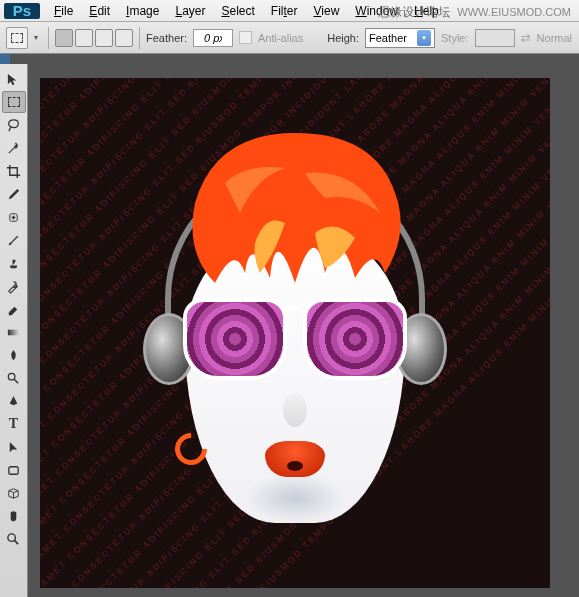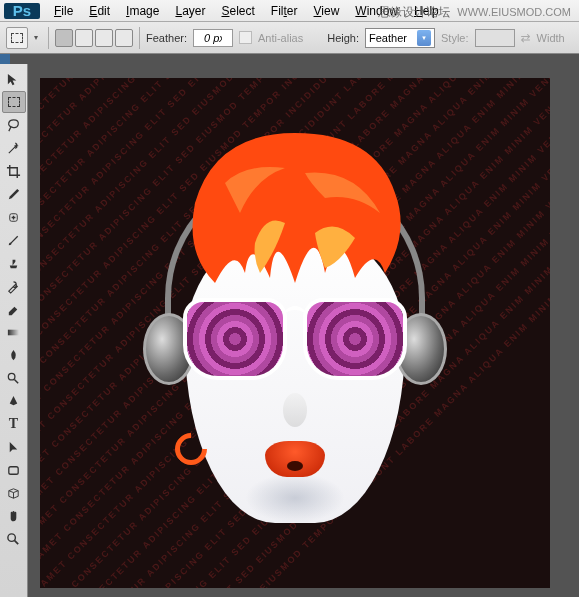--- a/index.html
+++ b/index.html
@@ -108,21 +108,21 @@
   <span class="opt-label disabled">Anti-alias</span>
   <div style="width:12px"></div>
   <span class="opt-label">Heigh:</span>
   <div class="select-style">
     <span>Feather</span>
     <div class="sel-arrow">▾</div>
   </div>
   <span class="opt-label disabled">Style:</span>
   <input class="input-sm disabled" disabled="" style="">
   <span class="link-ico">⇄</span>
-  <span class="opt-label disabled">Width</span>
+  <span class="opt-label disabled">Normal</span>
 </div>
 
 <div class="tabstrip">
   <div class="tab-mark"></div>
 </div>
 
 <div class="workarea">
   <div class="toolbox">
     <div class="tlbtn">
         <svg viewBox="0 0 16 16">

